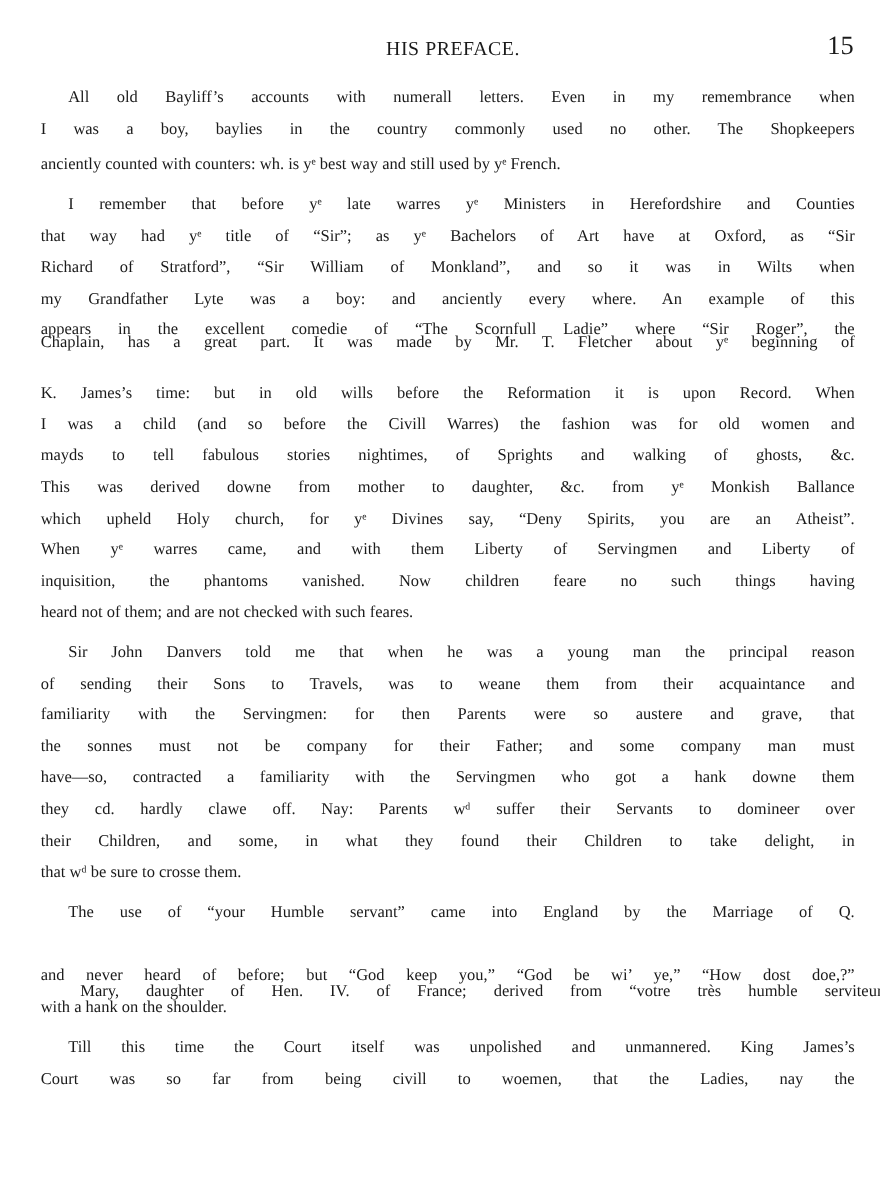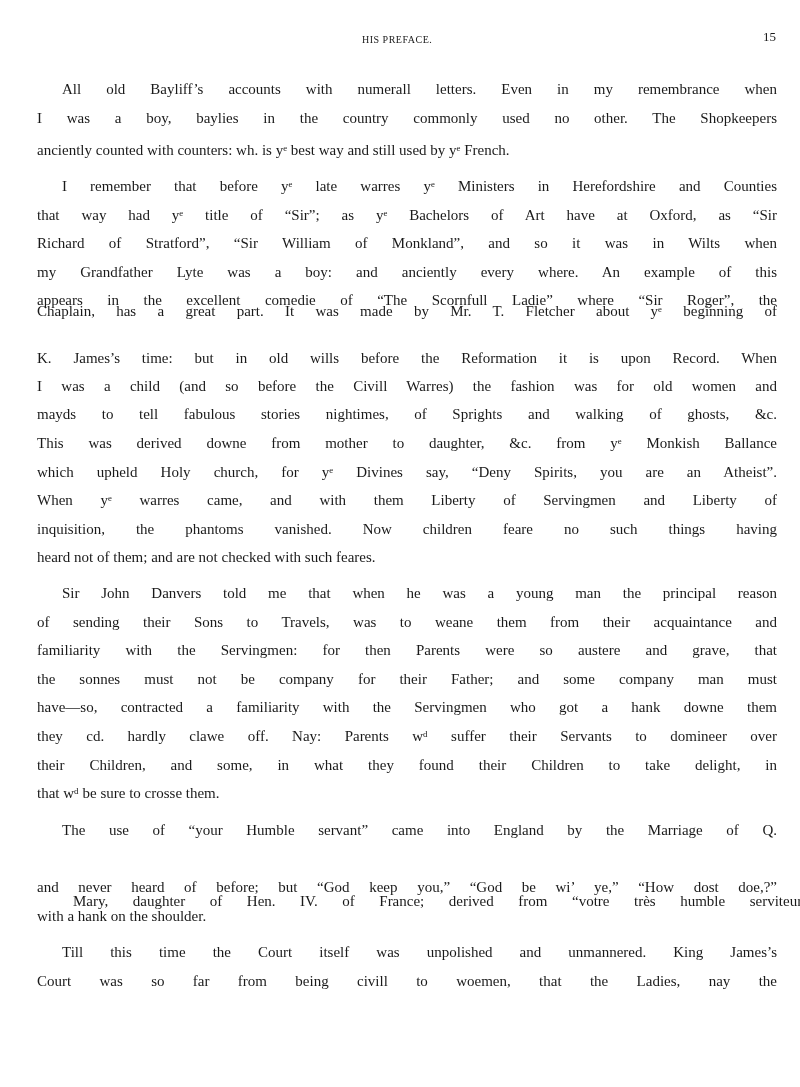--- a/index.html
+++ b/index.html
@@ -1,20 +1,20 @@
 <!DOCTYPE html>
 <html><head>
 <meta charset="utf-8">
 <style>
   html, body { margin:0; padding:0; background:#ffffff; }
   body { width:800px; height:1087px; position:relative; overflow:hidden;
          font-family:"Liberation Serif", "DejaVu Serif", serif; color:#1a1a1a; }
   .header { position:absolute; top:32px; left:0; width:800px; height:24px; }
-  .running-head { position:absolute; left:362px; top:2px; font-size:10px; letter-spacing:0.5px; }
-  .page-number { position:absolute; right:24px; top:-3px; font-size:13px; }
+  .running-head { position:absolute; left:351px; top:2px; font-size:18px; letter-spacing:0.5px; }
+  .page-number { position:absolute; right:24px; top:-3px; font-size:24px; }
   .line { position:absolute; left:37px; width:740px; font-size:15px; line-height:24px;
           white-space:nowrap; text-align:justify; text-align-last:justify; }
   .line.indent { left:62px; width:715px; }
   .line.last { text-align-last:left; }
 </style>
 </head>
 <body>
 
 <div class="header">
   <span class="running-head">HIS PREFACE.</span>

